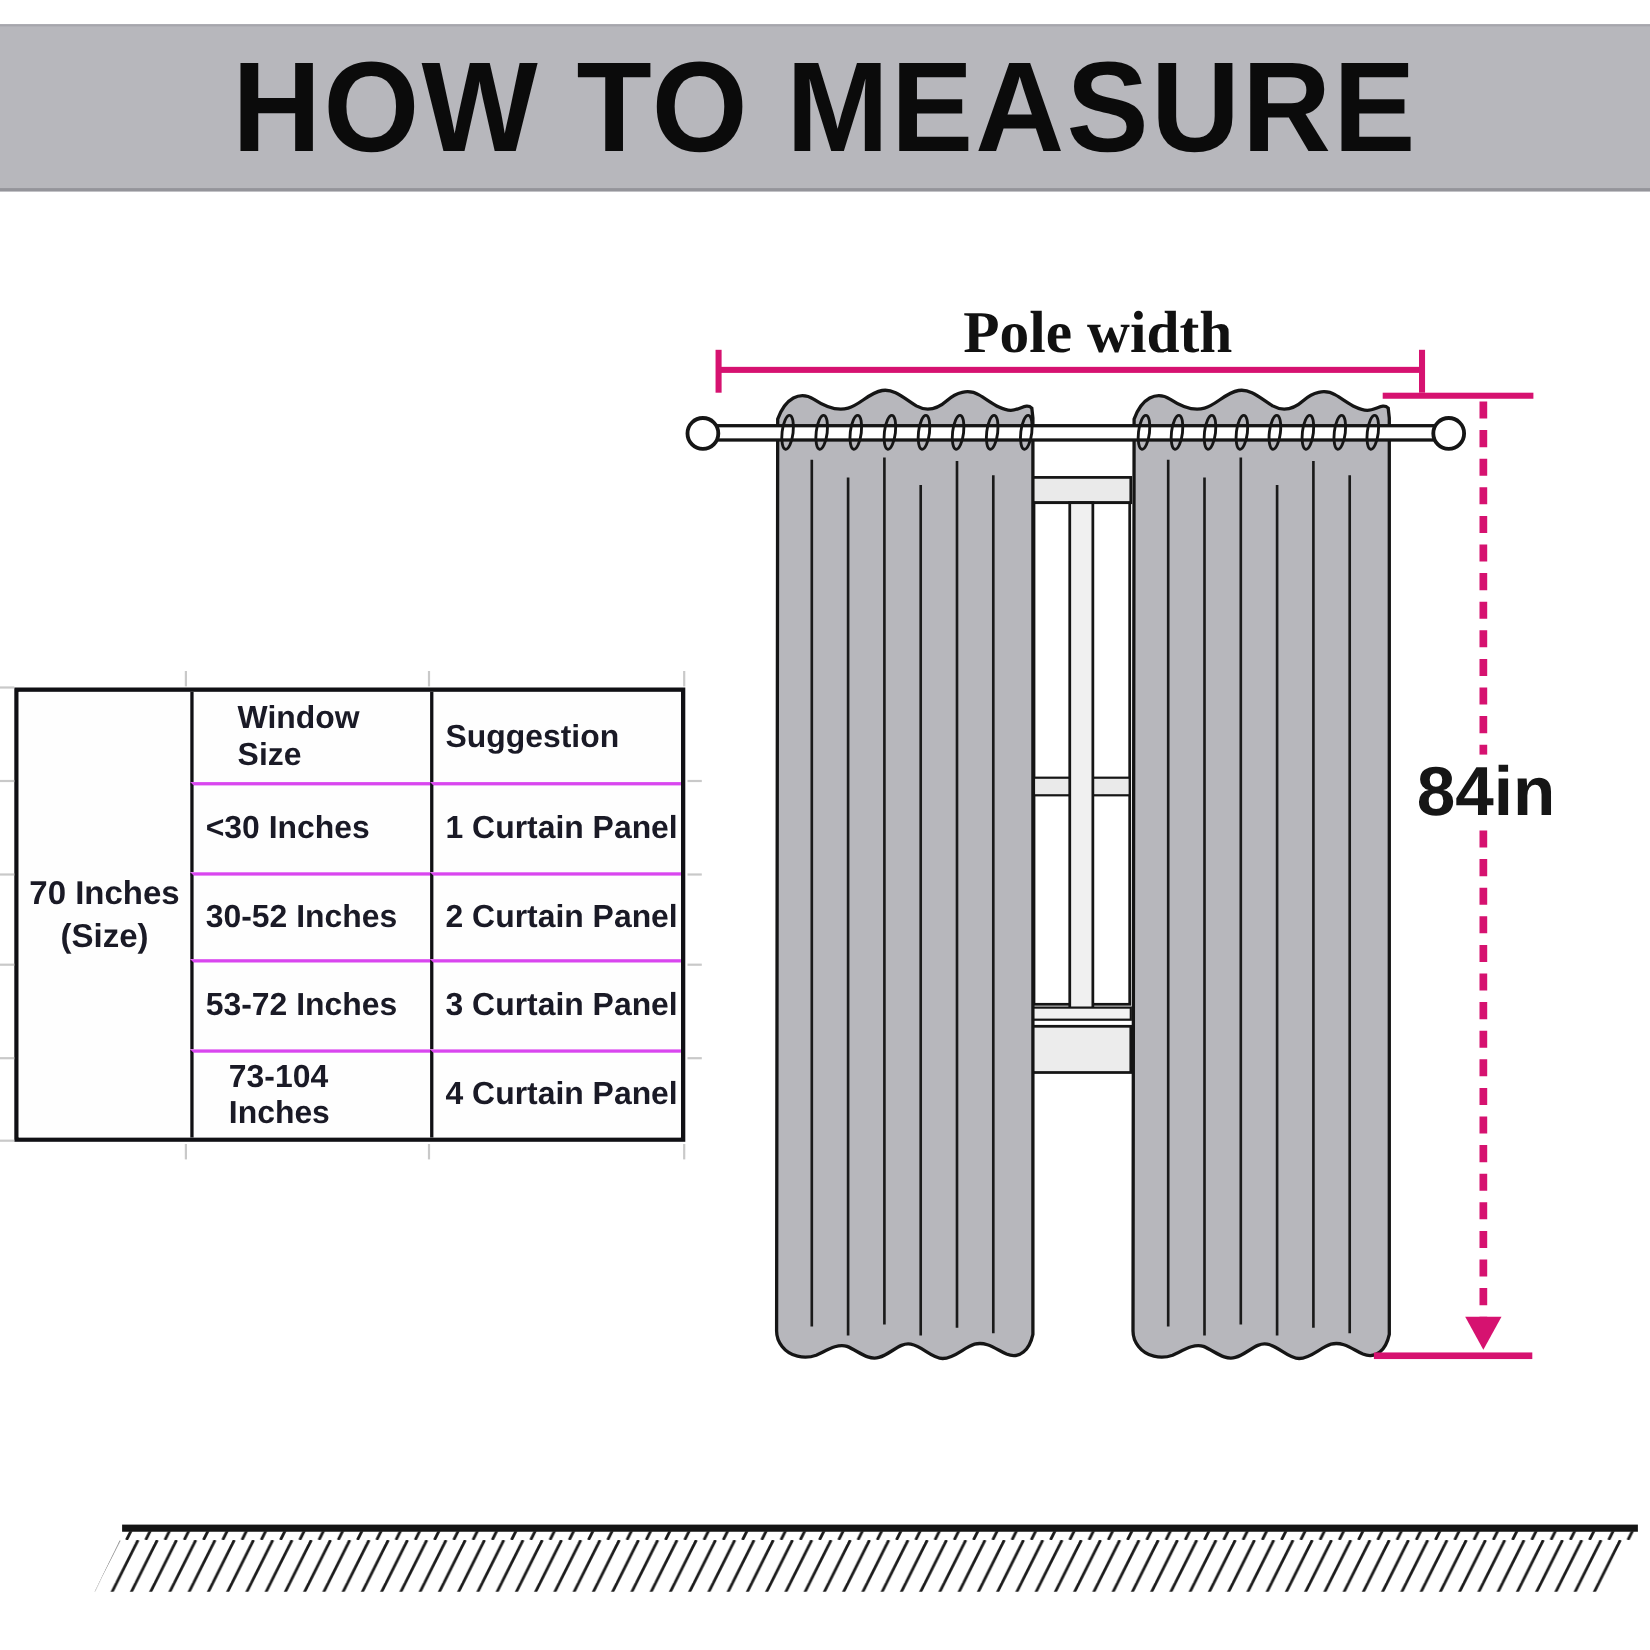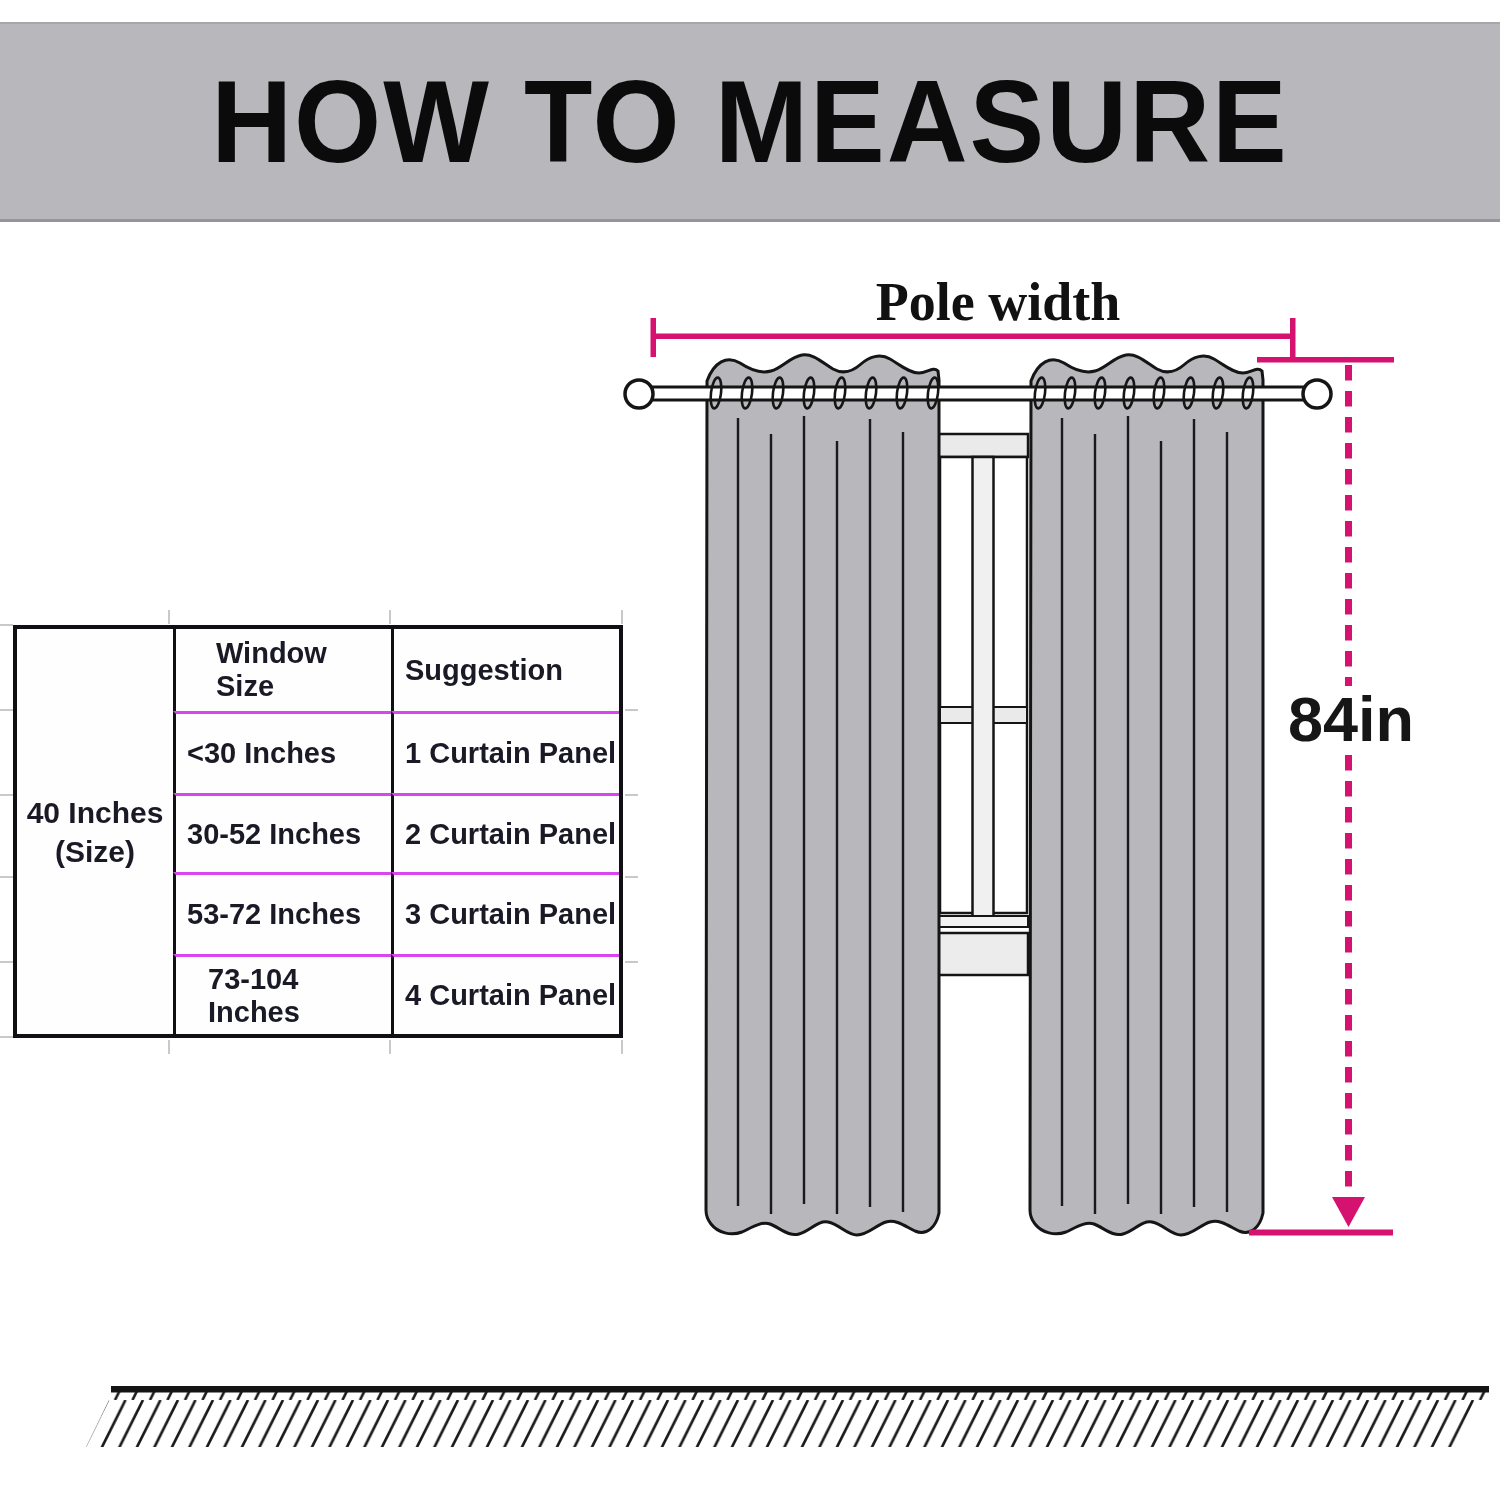--- a/index.html
+++ b/index.html
@@ -1,19 +1,19 @@
 <!DOCTYPE html>
 <html><head>
 <meta charset="utf-8">
 <style>
   html,body{margin:0;padding:0;background:#ffffff;}
   .stage{position:relative;width:1500px;height:1500px;background:#ffffff;overflow:hidden;
          font-family:"Liberation Sans",sans-serif;}
   
-  .banner{position:absolute;left:0;top:22px;width:1500px;height:200px;
+  .banner{position:absolute;left:0;top:22px;width:1500px;height:152px;
           background:#b7b7bc;border-top:2px solid #a6a6ac;border-bottom:3px solid #94949a;
           display:flex;align-items:center;justify-content:center;box-sizing:border-box;}
   .banner h1{margin:0;font-size:112px;font-weight:bold;letter-spacing:2px;color:#0b0b0b;
              font-family:"Liberation Sans",sans-serif;transform:scaleY(1.04);}
   
   .size-table{position:absolute;left:13px;top:625px;width:610px;height:413px;
               box-sizing:border-box;border:4px solid #101014;background:#fefefe;
               display:grid;grid-template-columns:156px 218px 228px;
               grid-template-rows:82px 82px 79px 82px 80px;}
   .size-table .cell{display:flex;align-items:center;box-sizing:border-box;
@@ -145,21 +145,21 @@
     </g>
 
     <g>
       <path d="M 113 1392 L 1487 1392 L 1460 1447 L 86 1447 Z" fill="url(#hatch)"></path>
       <rect x="111" y="1386" width="1378" height="6.5" fill="#141414"></rect>
     </g>
   </svg>
 
   <div class="size-table">
     <div class="cell span-cell">
-      <span>40 Inches</span>
+      <span>70 Inches</span>
       <span>(Size)</span>
     </div>
     <div class="cell bl" style="grid-column:2;grid-row:1;padding-left:40px;">Window Size</div>
     <div class="cell bl" style="grid-column:3;grid-row:1;">Suggestion</div>
 
     <div class="cell bl bt" style="grid-column:2;grid-row:2;">&lt;30 Inches</div>
     <div class="cell bl bt" style="grid-column:3;grid-row:2;">1 Curtain Panel</div>
 
     <div class="cell bl bt" style="grid-column:2;grid-row:3;">30-52 Inches</div>
     <div class="cell bl bt" style="grid-column:3;grid-row:3;">2 Curtain Panel</div>

